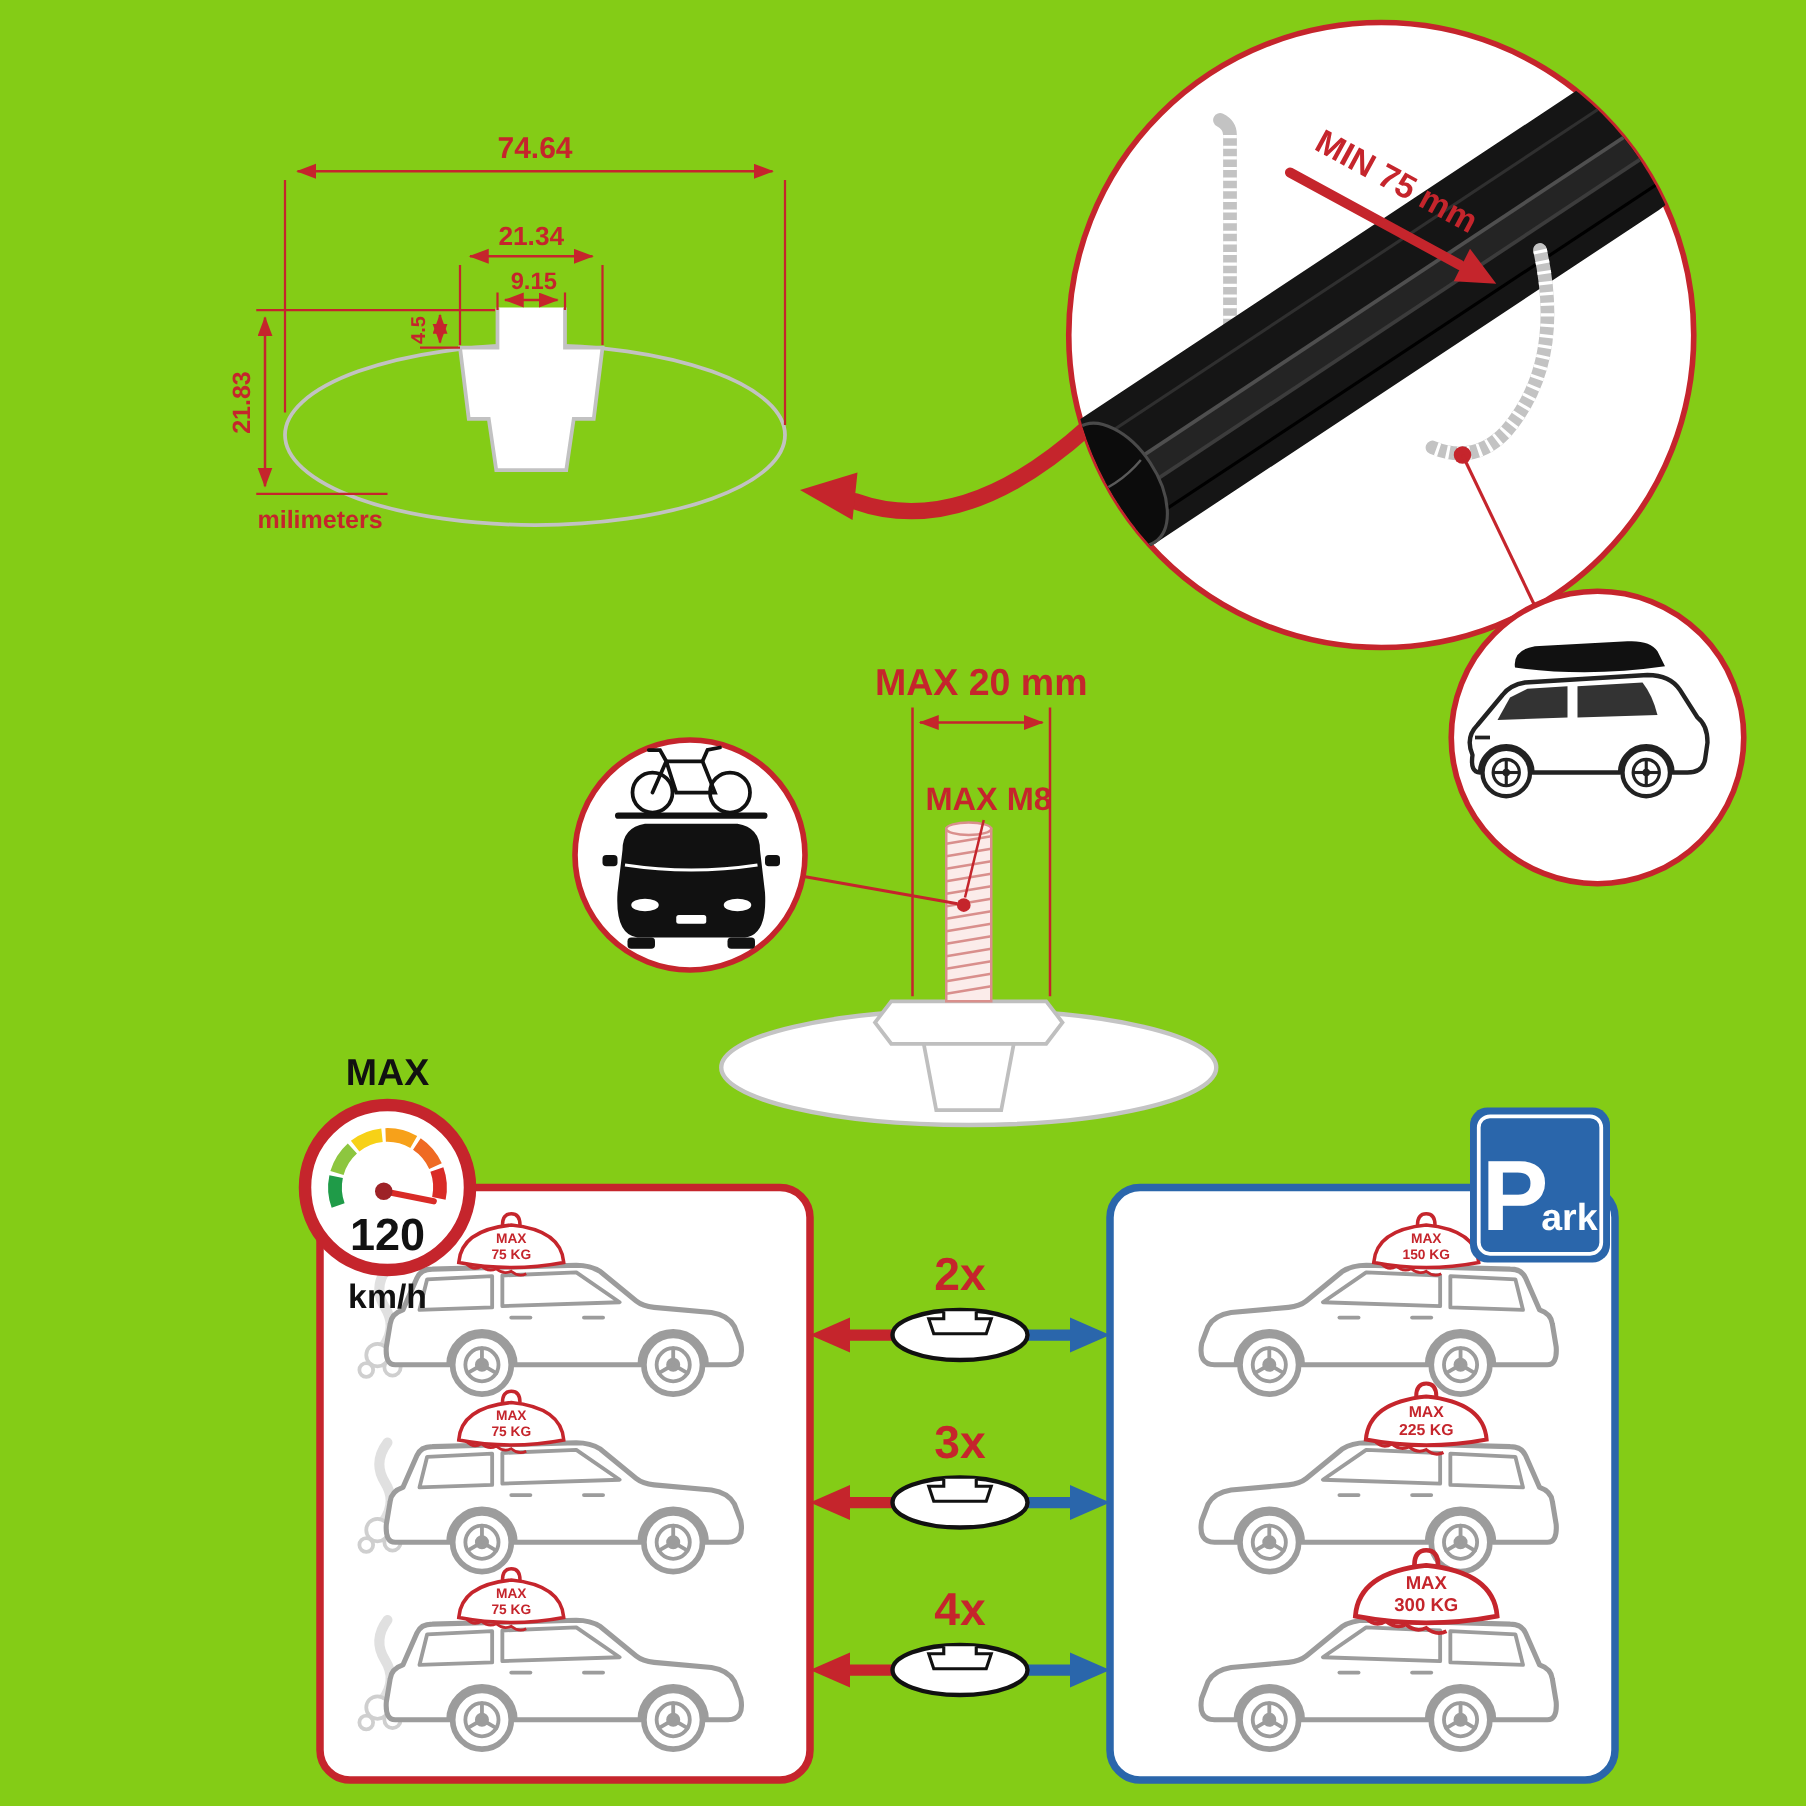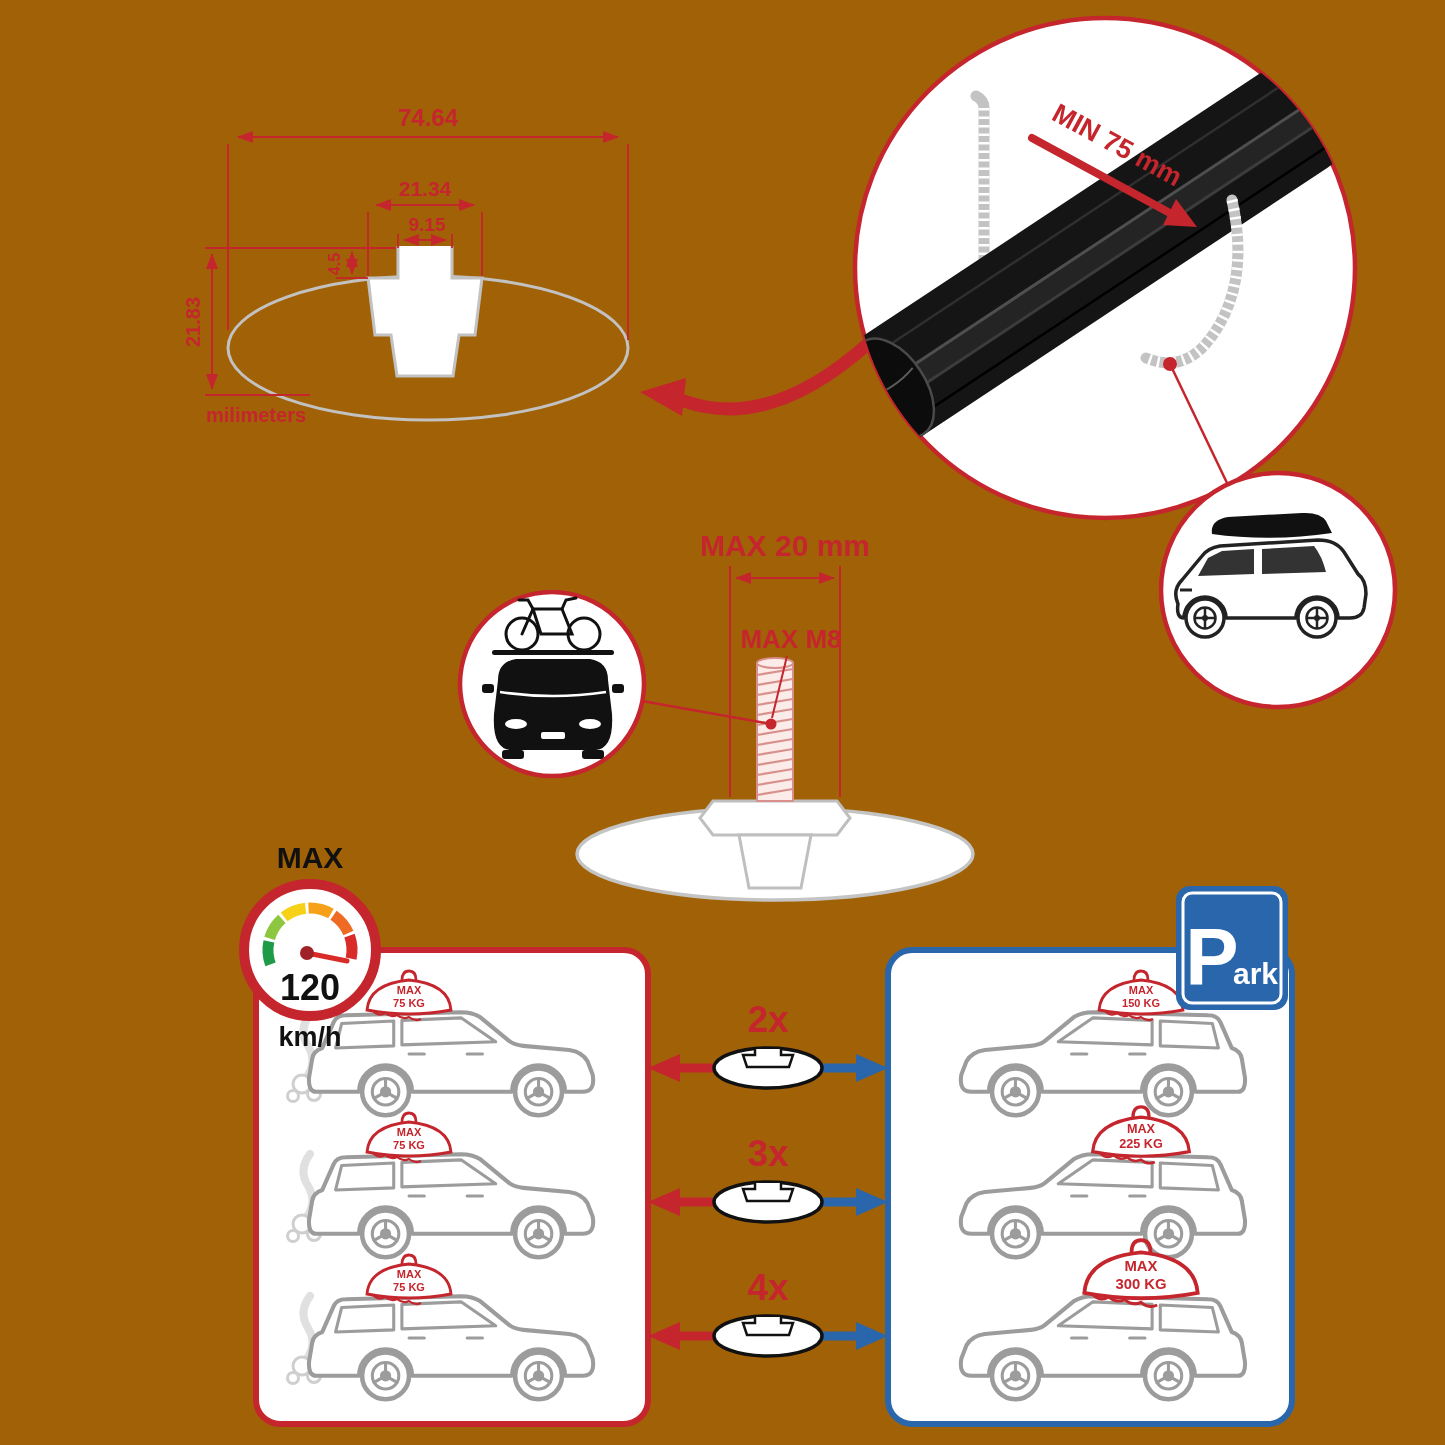--- a/index.html
+++ b/index.html
@@ -1,16 +1,16 @@
 <!DOCTYPE html>
 <html><head>
 <meta charset="utf-8">
 <style>
   html,body { margin:0; padding:0; background:#ffffff; }
-  .canvas { position:relative; width:1445px; height:1445px; background:#a16207; overflow:hidden; }
+  .canvas { position:relative; width:1445px; height:1445px; background:#84cc16; overflow:hidden; }
   svg { position:absolute; left:0; top:0; }
   text { font-family:"Liberation Sans", sans-serif; }
   .dim-text { fill:#c5252c; font-weight:bold; }
   .red-label { fill:#c5252c; font-weight:bold; }
   .black-label { fill:#111; font-weight:bold; }
   .white-label { fill:#fff; font-weight:bold; }
 </style>
 </head>
 <body>
 

